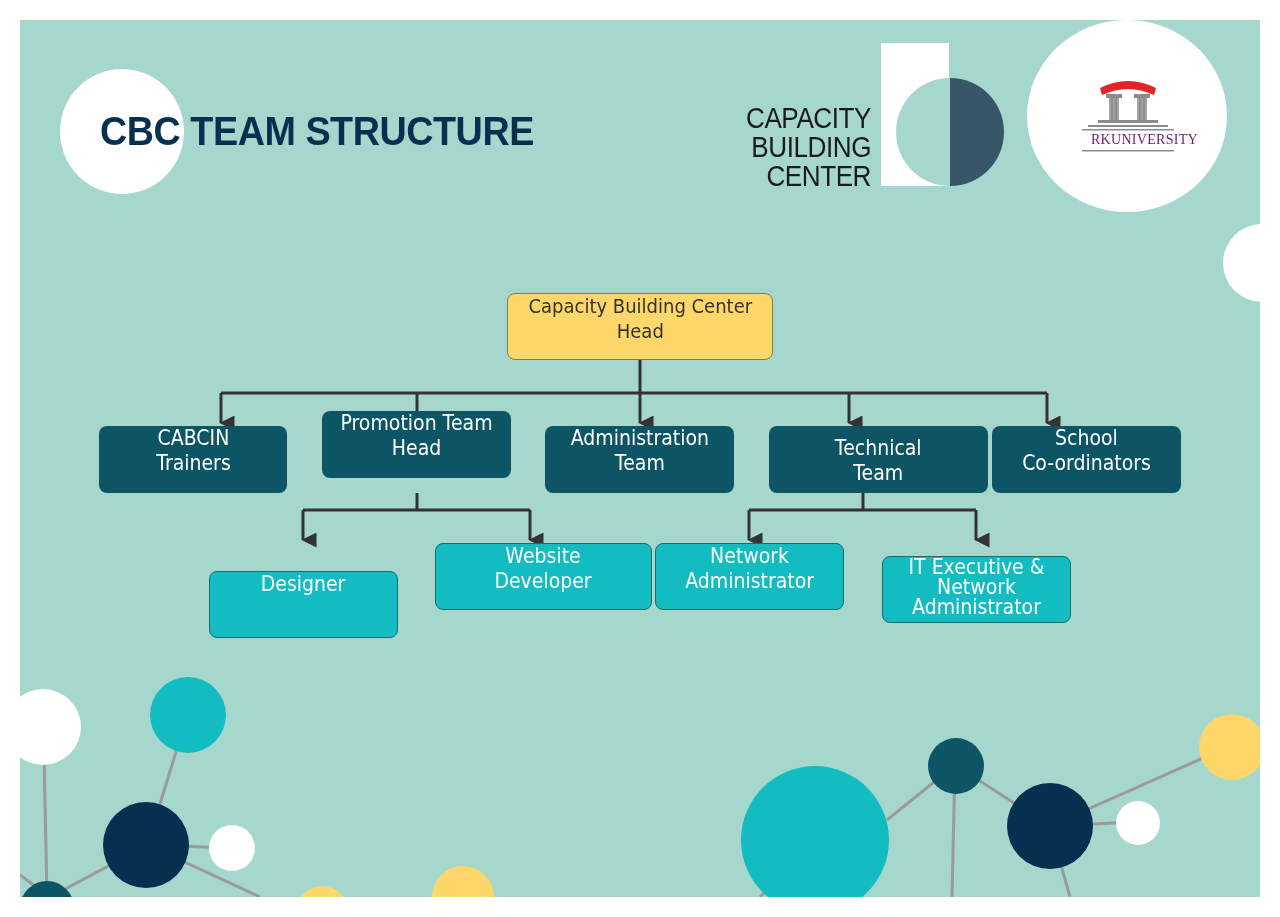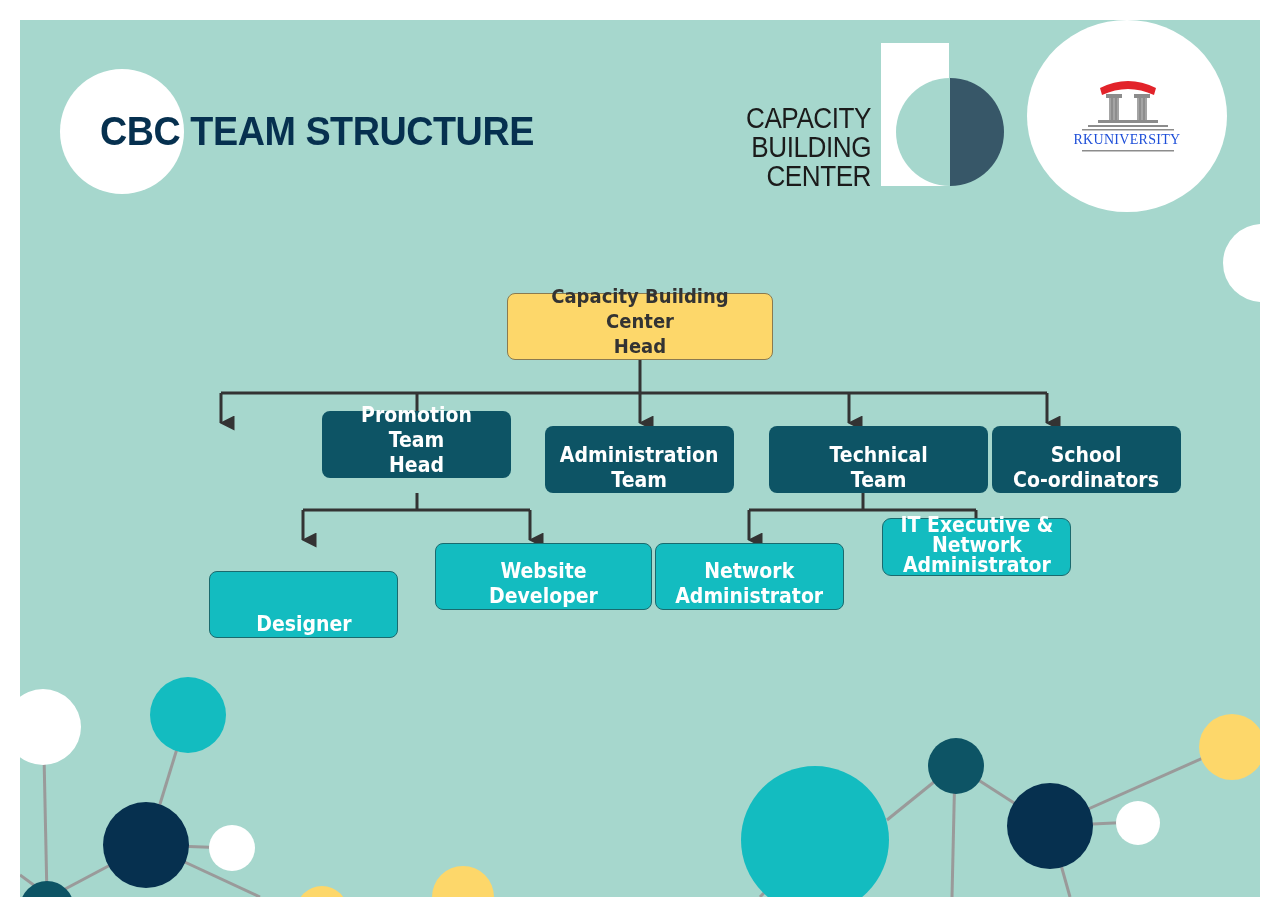--- a/index.html
+++ b/index.html
@@ -33,32 +33,31 @@
   #cbc-logo-left { left: 876px; top: 58px; width: 108px; height: 108px; border-radius: 50%; background: #a6d7cd; overflow: hidden; }
   #cbc-logo-right {
     left: 930px; top: 58px; width: 54px; height: 108px; background: #375768;
     border-radius: 0 54px 54px 0;
   }
 
   
   #rku-circle { left: 1007px; top: 0px; width: 200px; height: 192px; background: #fff; }
   #rku-logo { left: 1038px; top: 56px; width: 140px; height: 80px; }
   #rku-name {
-    left: 1036px; top: 112px; width: 142px; text-align: center; font-size: 14px; color: #1d4ed8;
+    left: 1036px; top: 112px; width: 142px; text-align: right; font-size: 14px; color: #701a75;
     font-family: "Liberation Serif", serif; letter-spacing: 0.3px;
   }
 
   #side-circle { left: 1203px; top: 204px; width: 78px; height: 78px; background: #fff; }
 
   
   .node {
-    position: absolute; border-radius: 8px; display: flex; align-items: flex-end; justify-content: center;
+    position: absolute; border-radius: 8px; display: flex; align-items: flex-start; justify-content: center;
     text-align: center; box-sizing: border-box; line-height: 25px; font-size: 21px;
     font-family: "DejaVu Sans", sans-serif;
-    font-weight: bold;
   }
   .node span { white-space: pre-line; display: block; transform: scaleX(0.9); }
   .node.head { background: #fdd76a; color: #333; border: 1px solid #8a7a50; line-height: 25px; font-size: 20px; }
   .node.l1 { background: #0d5465; color: #fff; }
   .node.l2 { background: #13bcc0; color: #fff; border: 1px solid #1a6a6e; }
   .node.l2.tight { line-height: 20px; }
 
   #connectors { position: absolute; left: 0; top: 0; width: 1240px; height: 877px; pointer-events: none; }
   #deco { position: absolute; left: 0; top: 0; width: 1240px; height: 877px; }
 </style>
@@ -156,20 +155,24 @@
       <line x1="729" y1="490" x2="729" y2="520" marker-end="url(#arrow)"></line>
       <line x1="956" y1="490" x2="956" y2="520" marker-end="url(#arrow)"></line>
     </g>
   </svg>
 
   <div class="node head" style="left:487px; top:273px; width:266px; height:67px;">
     <span>Capacity Building Center
 Head</span>
   </div>
 
+  <div class="node l1" style="left:79px; top:406px; width:188px; height:67px;">
+    <span>CABCIN
+Trainers</span>
+  </div>
   <div class="node l1" style="left:302px; top:391px; width:189px; height:67px;">
     <span>Promotion Team
 Head</span>
   </div>
   <div class="node l1" style="left:525px; top:406px; width:189px; height:67px;">
     <span>Administration
 Team</span>
   </div>
   <div class="node l1" style="left:749px; top:406px; width:219px; height:67px;">
     <span style="padding-top:10px;">Technical
@@ -184,18 +187,18 @@
     <span>Designer</span>
   </div>
   <div class="node l2" style="left:415px; top:523px; width:217px; height:67px;">
     <span>Website
 Developer</span>
   </div>
   <div class="node l2" style="left:635px; top:523px; width:189px; height:67px;">
     <span>Network
 Administrator</span>
   </div>
-  <div class="node l2 tight" style="left:862px; top:498px; width:189px; height:58px;border-radius:9px;">
+  <div class="node l2 tight" style="left:862px; top:536px; width:189px; height:67px;">
     <span>IT Executive &amp;
 Network
 Administrator</span>
   </div>
 </div>
 
 </body></html>

